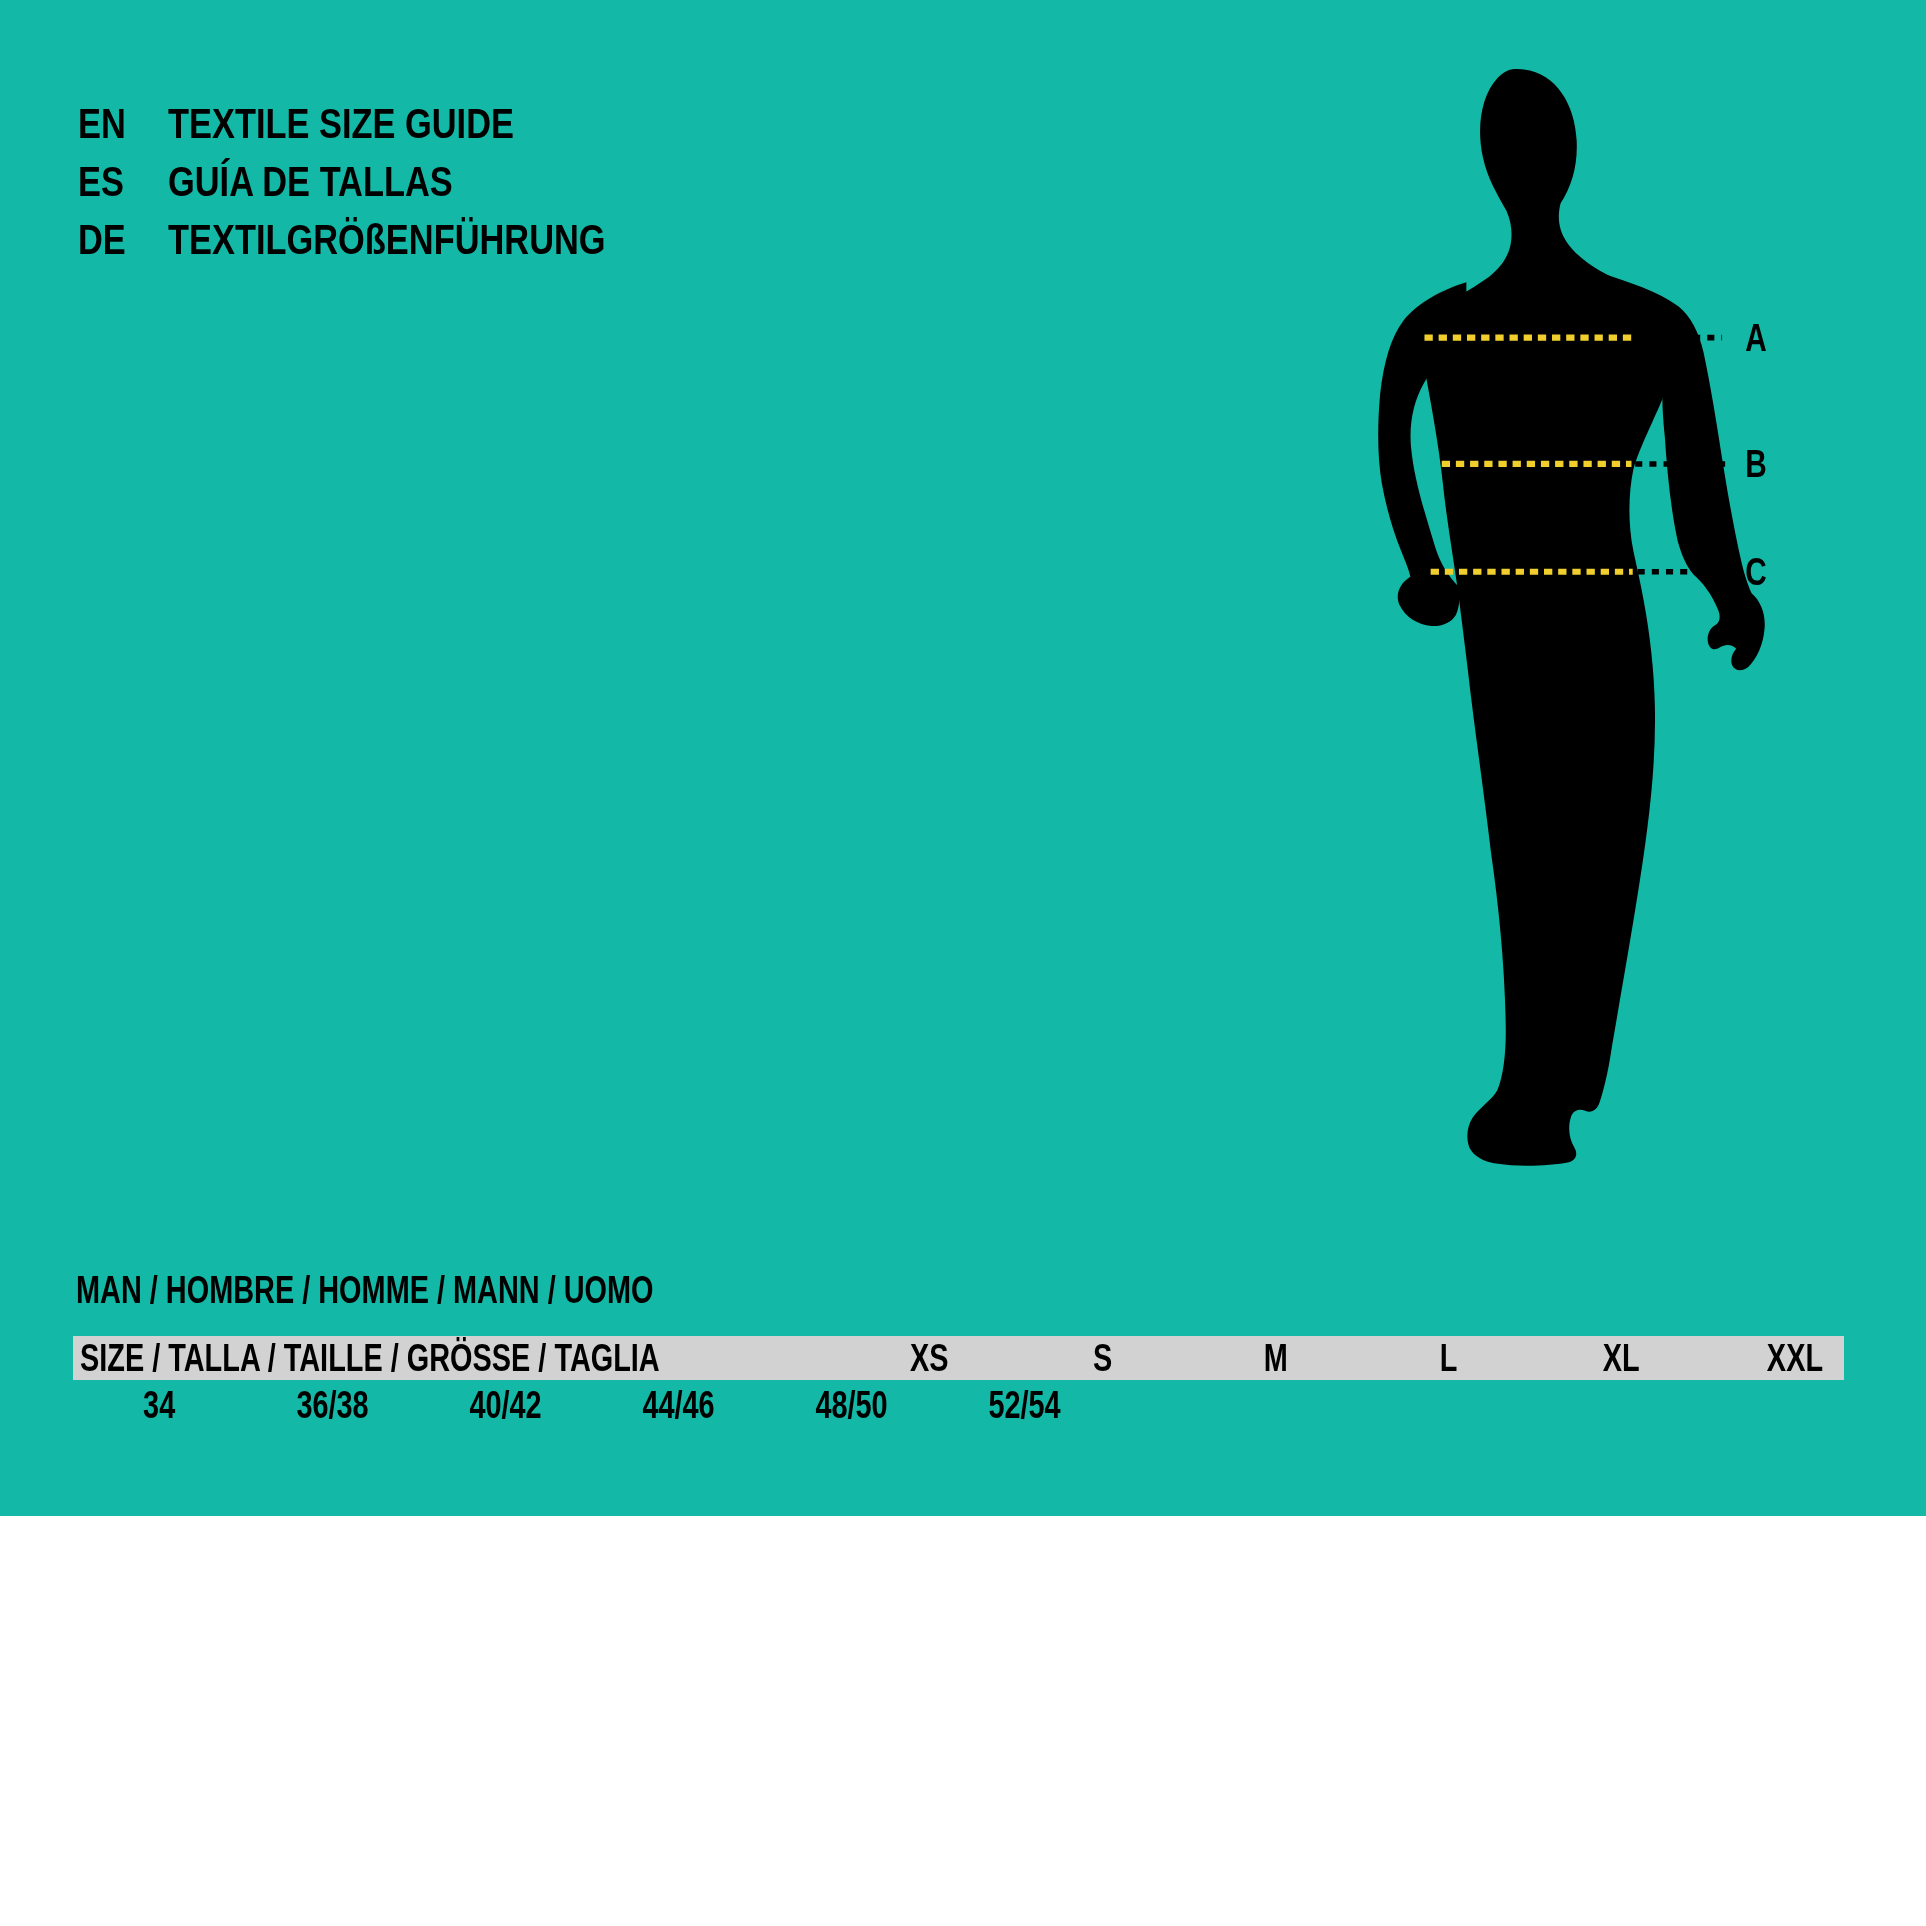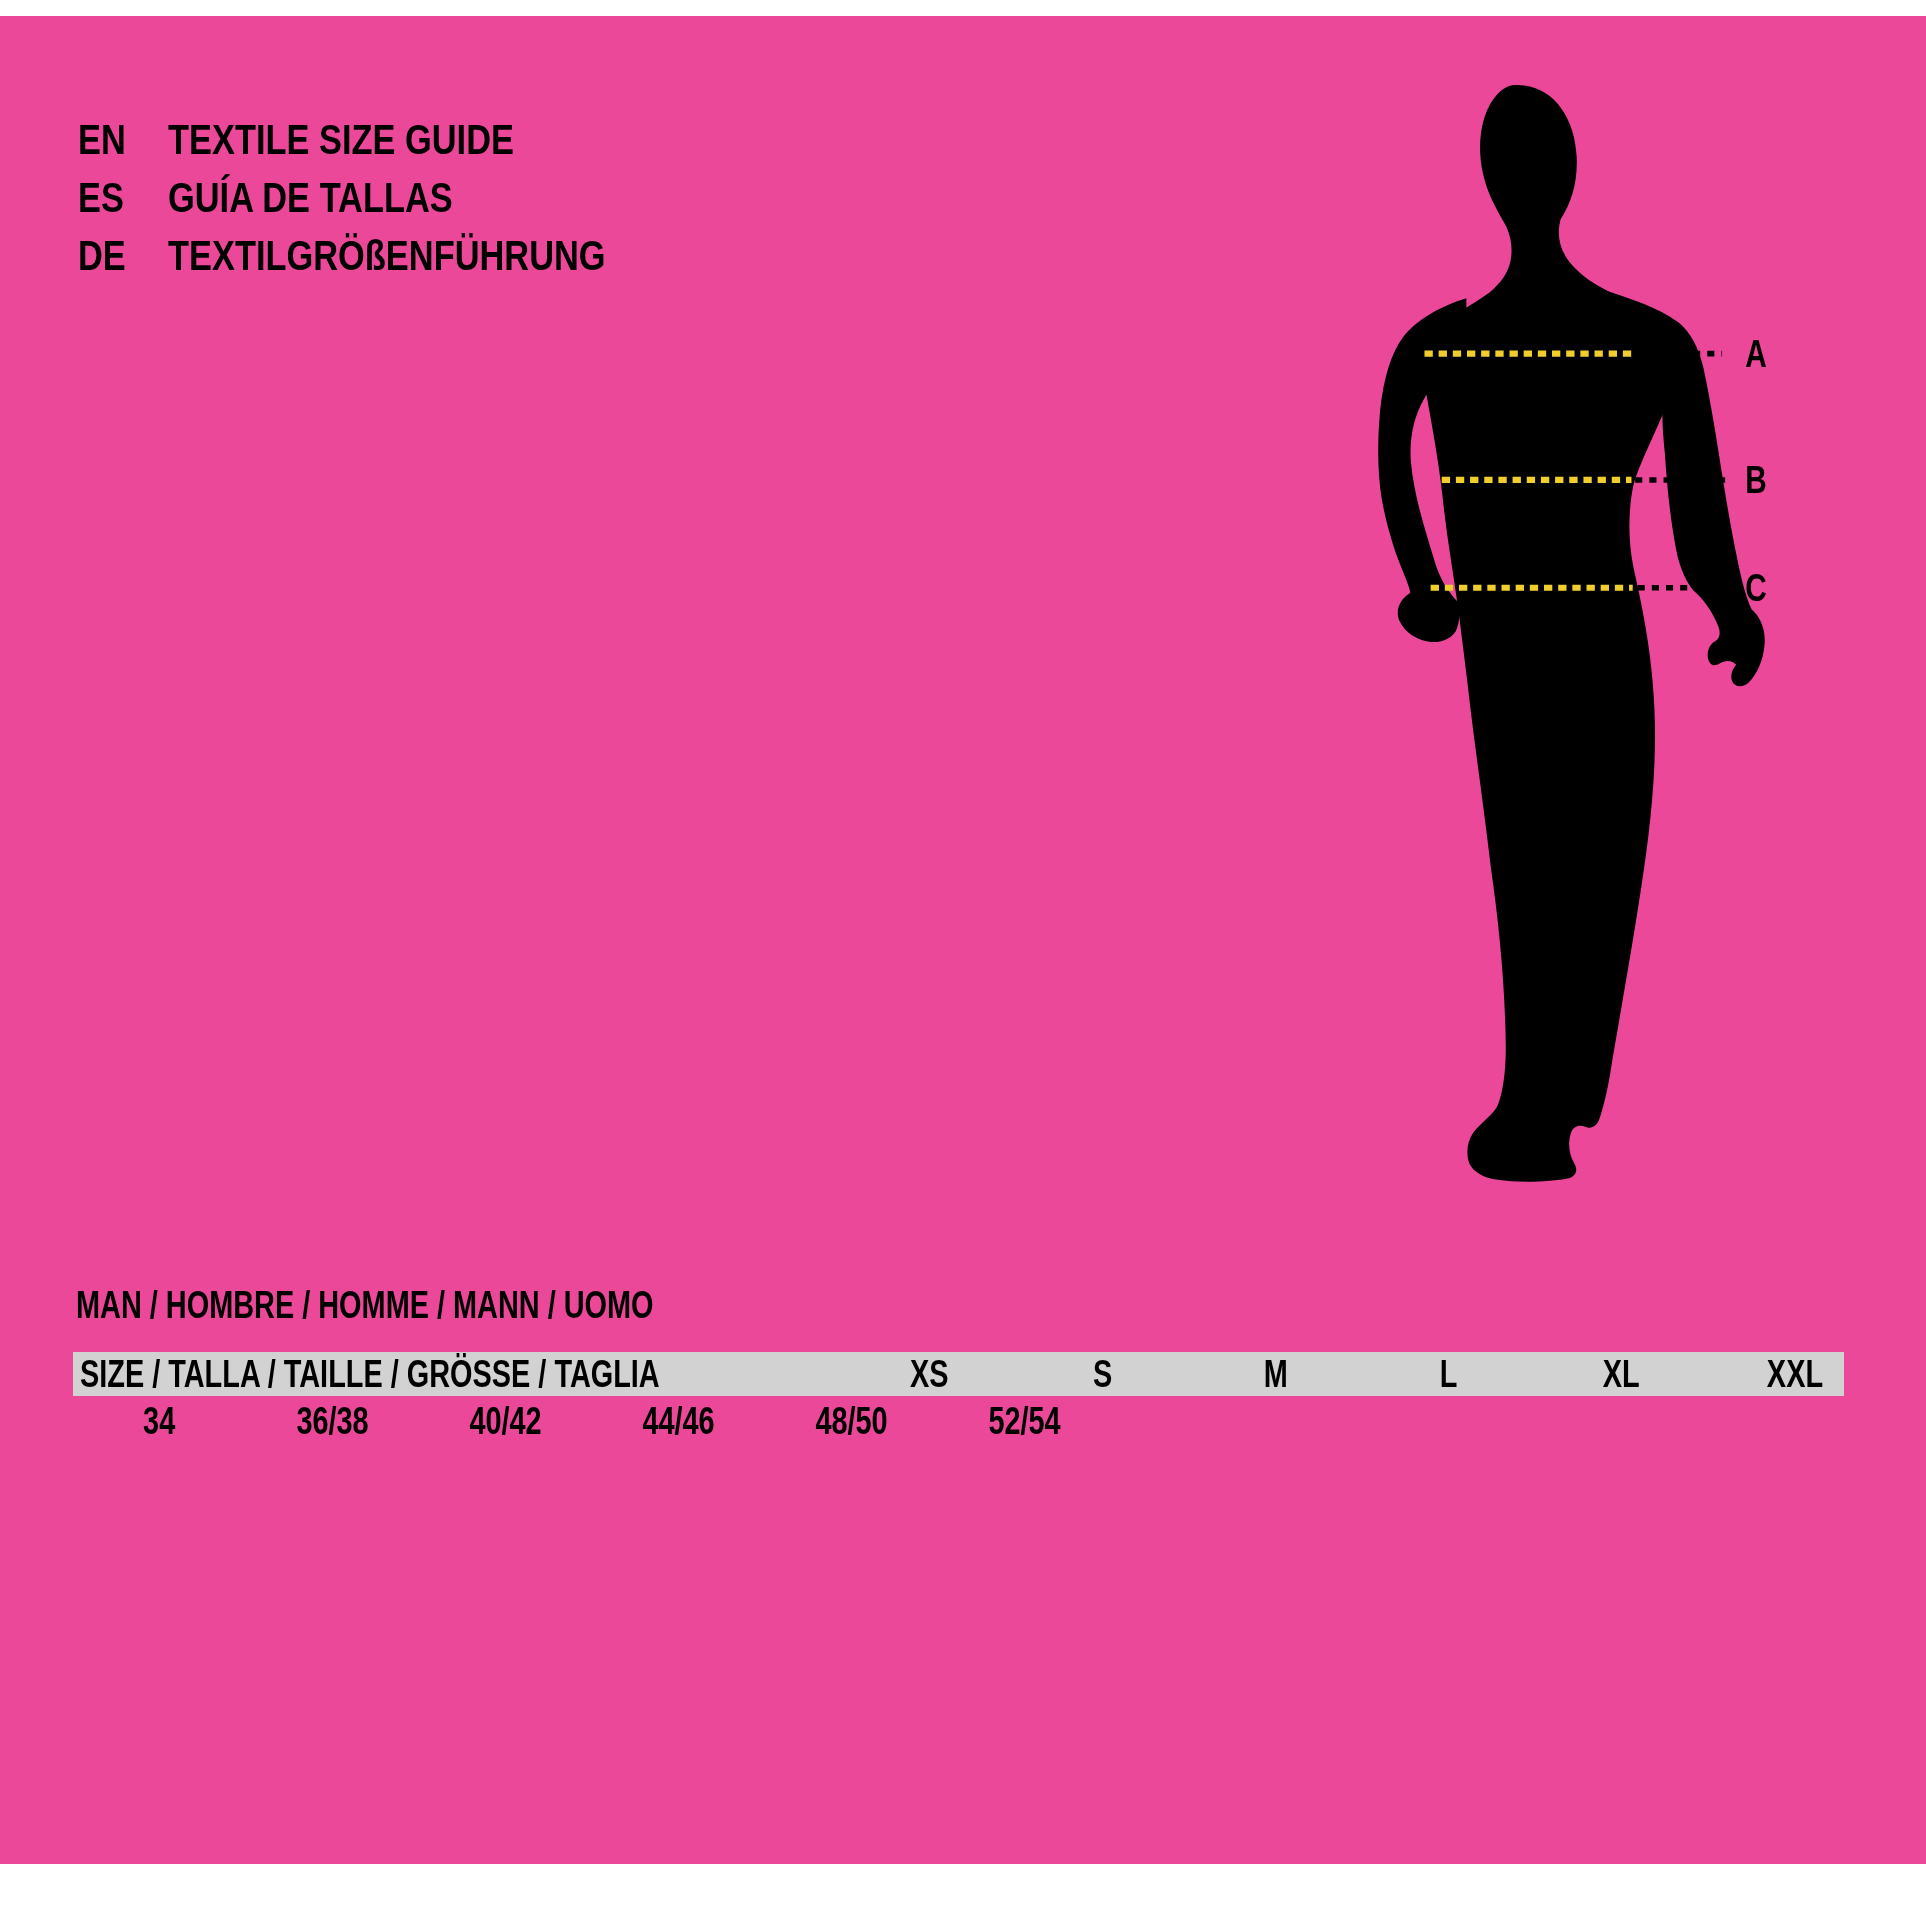--- a/index.html
+++ b/index.html
@@ -2,24 +2,23 @@
 <html style="font-size:10px"><head>
 <meta charset="utf-8">
 <style>
   * { margin: 0; padding: 0; box-sizing: border-box; }
   html, body { background: #ffffff; }
   body { font-family: "Liberation Sans", sans-serif; }
 
   .page {
     position: relative;
     width: 1926px;
-    height: 1848px;
-    background: #ec4899;
+    height: 1516px;
+    background: #14b8a6;
     overflow: hidden;
-    margin-top: 16px;
   }
 
   
   .lang-block {
     position: absolute;
     left: 78px;
     top: 94px;
   }
   .lang-row {
     display: flex;
@@ -60,20 +59,21 @@
     fill: #000000;
   }
 
   
   .section-heading {
     position: absolute;
     left: 76px;
     top: 1268px;
     height: 44px;
     display: flex;
+    align-items: center;
     white-space: nowrap;
   }
 
   
   .t-row {
     position: absolute;
     left: 73px;
     width: 1771px;
     height: 44px;
     display: flex;

